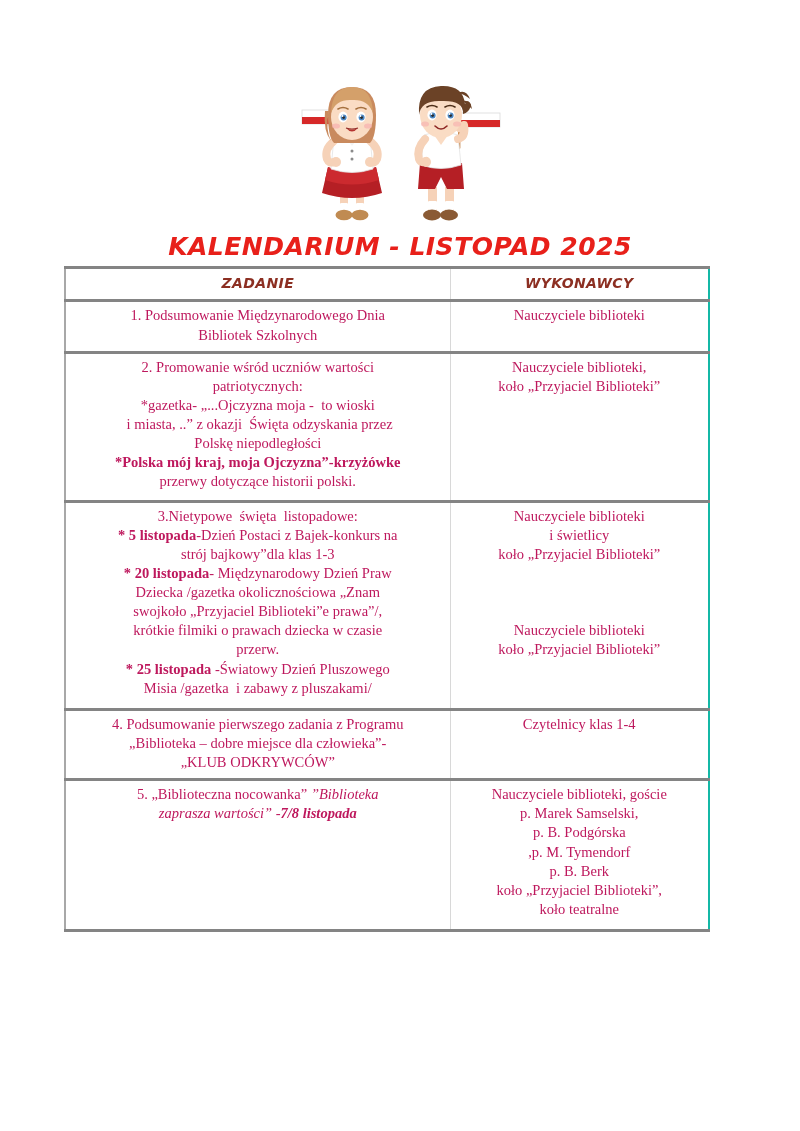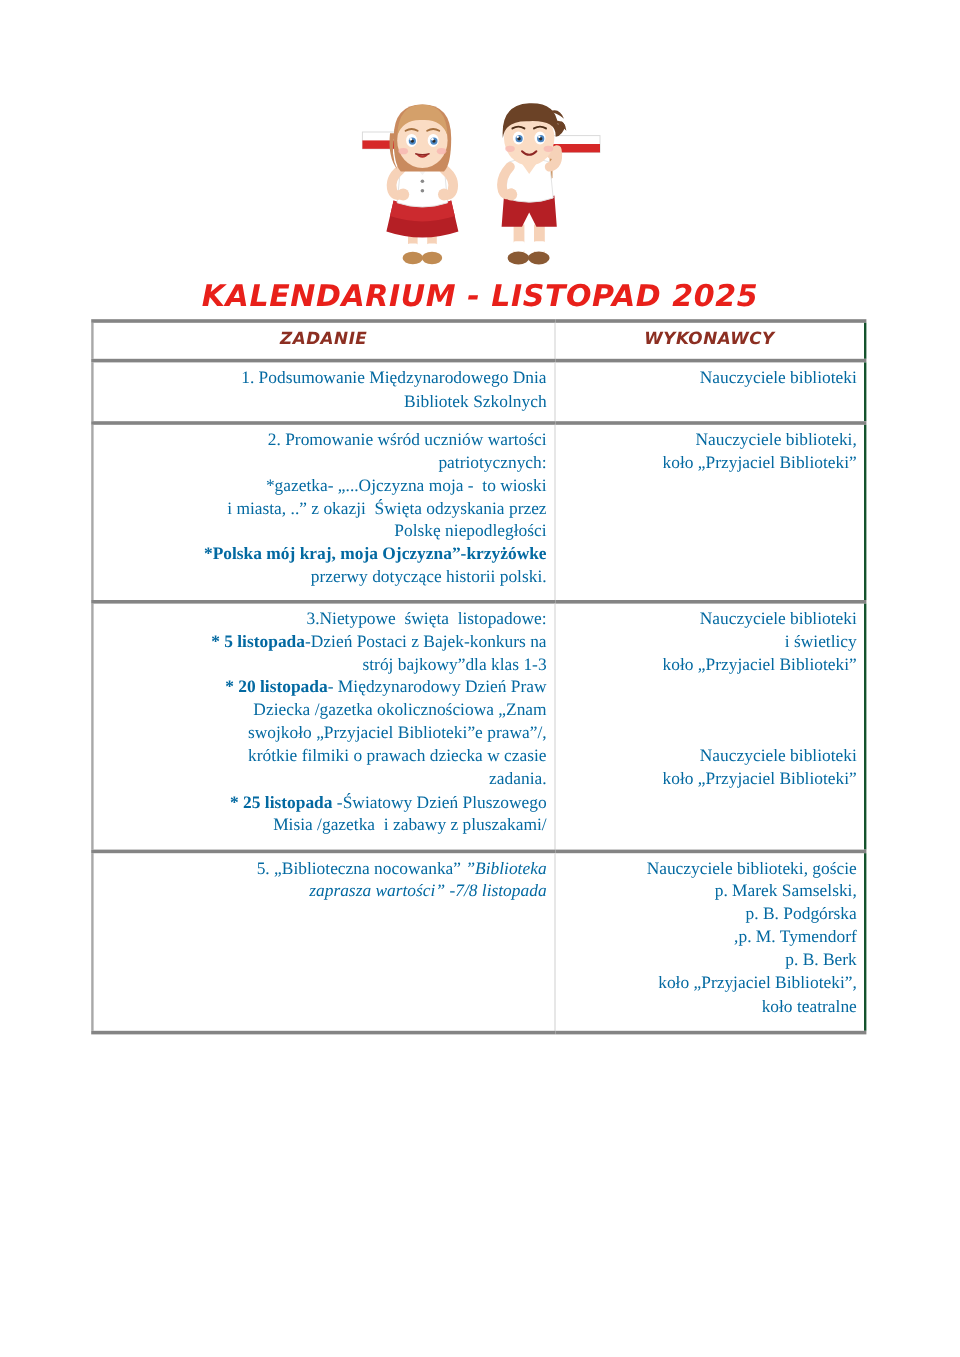--- a/index.html
+++ b/index.html
@@ -48,57 +48,57 @@
     font-style: italic;
     font-size: 25px;
     letter-spacing: 0.5px;
     color: #e8201a;
     white-space: nowrap;
   }
 
   
   .cal-table {
     position: absolute;
-    left: 76px;
+    left: 64px;
     top: 266px;
     width: 644px;
     border-collapse: collapse;
     table-layout: fixed;
   }
   .cal-table td, .cal-table th {
     vertical-align: top;
     padding: 4px 6px 6px 6px;
     border-top: 3px solid #848484;
     border-bottom: 3px solid #848484;
     font-size: 14.5px;
     line-height: 1.32;
-    color: #0369a1;
-    text-align: right;
+    color: #be185d;
+    text-align: center;
     font-weight: normal;
   }
   .cal-table .col-task   { width: 385px; border-left: 2px solid #a8a8a8; }
-  .cal-table .col-people { width: 259px; border-left: 1px solid #d8d8d8; border-right: 2px solid #14532d; }
+  .cal-table .col-people { width: 259px; border-left: 1px solid #d8d8d8; border-right: 2px solid #14b8a6; }
 
   .hdr td {
     font-family: "DejaVu Sans", sans-serif;
     font-weight: bold;
     font-style: italic;
     font-size: 14px;
     color: #8c2f22;
     text-align: center;
     letter-spacing: 0.4px;
     padding-top: 5px;
     padding-bottom: 7px;
     border-top: 3px solid #848484;
     border-bottom: 3px solid #848484;
   }
 
   .line { display: block; white-space: pre-wrap; }
   .b  { font-weight: bold; }
-  .bi { font-weight: normal; font-style: italic; }
+  .bi { font-weight: bold; font-style: italic; }
   .spacer { display: block; height: 1.32em; }
 
   .row-3 td { padding-bottom: 10px; }
   .row-2 td { padding-bottom: 8px; margin-left: 39px; }
   .row-5 td { padding-bottom: 10px; }
 </style>
 </head>
 <body>
 
 <div class="page">
@@ -252,36 +252,46 @@
 
       <tr class="row-3">
         <td class="col-task">
           <span class="line">3.Nietypowe  święta  listopadowe:</span>
           <span class="line"><b>* 5 listopada</b><span>-Dzień Postaci z Bajek-konkurs na</span></span>
           <span class="line">strój bajkowy”dla klas 1-3</span>
           <span class="line"><b>* 20 listopada</b><span>- Międzynarodowy Dzień Praw</span></span>
           <span class="line">Dziecka /gazetka okolicznościowa „Znam</span>
           <span class="line">swojkoło „Przyjaciel Biblioteki”e prawa”/,</span>
           <span class="line">krótkie filmiki o prawach dziecka w czasie</span>
-          <span class="line">zadania.</span>
+          <span class="line">przerw.</span>
           <span class="line"><b>* 25 listopada</b><span> -Światowy Dzień Pluszowego</span></span>
           <span class="line">Misia /gazetka  i zabawy z pluszakami/</span>
         </td>
         <td class="col-people">
           <span class="line">Nauczyciele biblioteki</span>
           <span class="line">i świetlicy</span>
           <span class="line">koło „Przyjaciel Biblioteki”</span>
           <span class="spacer"></span>
           <span class="spacer"></span>
           <span class="spacer"></span>
           <span class="line">Nauczyciele biblioteki</span>
           <span class="line">koło „Przyjaciel Biblioteki”</span>
         </td>
       </tr>
 
+      <tr class="row-4">
+        <td class="col-task">
+          <span class="line">4. Podsumowanie pierwszego zadania z Programu</span>
+          <span class="line">„Biblioteka – dobre miejsce dla człowieka”-</span>
+          <span class="line">„KLUB ODKRYWCÓW”</span>
+        </td>
+        <td class="col-people">
+          <span class="line">Czytelnicy klas 1-4</span>
+        </td>
+      </tr>
 
       <tr class="row-5">
         <td class="col-task">
           <span class="line"><span>5. „Biblioteczna nocowanka”</span><i> ”Biblioteka</i></span>
           <span class="line"><i>zaprasza wartości” -</i><b class="bi">7/8 listopada</b></span>
         </td>
         <td class="col-people">
           <span class="line">Nauczyciele biblioteki, goście</span>
           <span class="line">p. Marek Samselski,</span>
           <span class="line">p. B. Podgórska</span>

